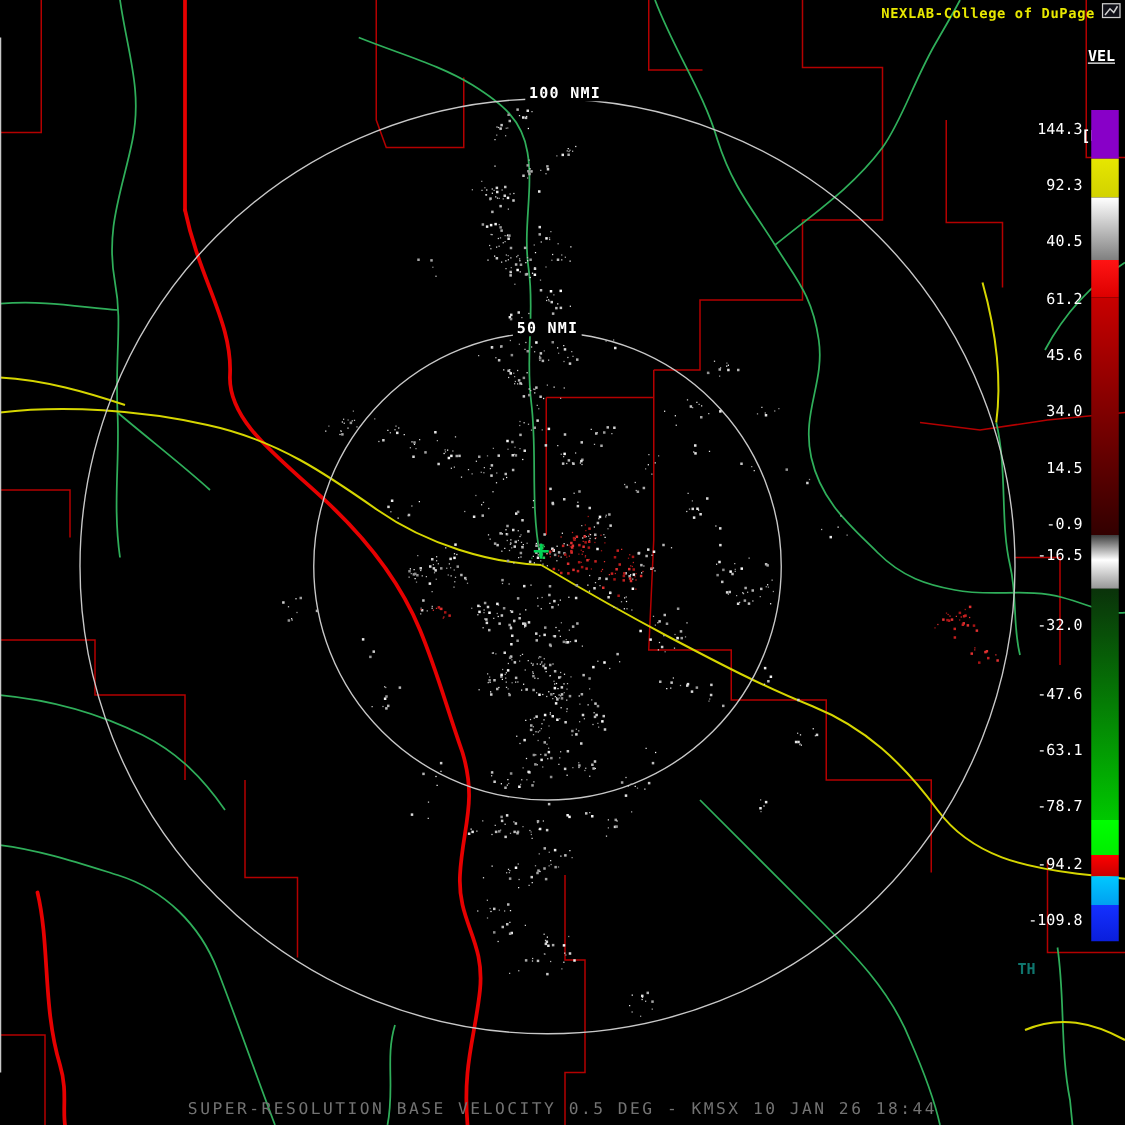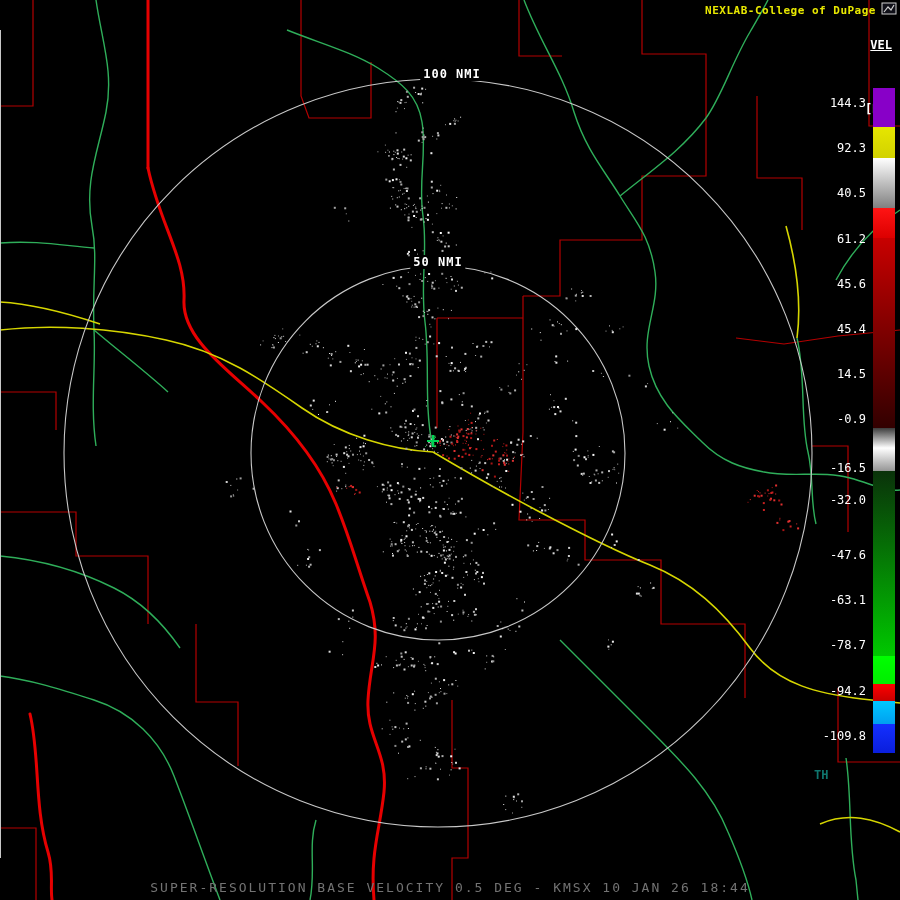--- a/index.html
+++ b/index.html
@@ -1490,24 +1490,24 @@
       <div style="height: 17px; background: linear-gradient(rgb(255, 0, 0), rgb(200, 0, 0));"></div>
       <div style="height: 23px; background: linear-gradient(rgb(0, 200, 255), rgb(0, 160, 240));"></div>
       <div style="height: 29px; background: linear-gradient(rgb(20, 48, 255), rgb(10, 30, 220));"></div>
     </div>
   <div id="ticks">
       <div class="tick" style="top: 96px;">144.3</div>
       <div class="tick" style="top: 141.2px;">92.3</div>
       <div class="tick" style="top: 186.4px;">40.5</div>
       <div class="tick" style="top: 231.6px;">61.2</div>
       <div class="tick" style="top: 276.8px;">45.6</div>
-      <div class="tick" style="top: 322px;">45.4</div>
+      <div class="tick" style="top: 322px;">34.0</div>
       <div class="tick" style="top: 367.2px;">14.5</div>
       <div class="tick" style="top: 412.4px;">-0.9</div>
-      <div class="tick" style="top: 461px;">-16.5</div>
+      <div class="tick" style="top: 437px;">-16.5</div>
       <div class="tick" style="top: 493px;">-32.0</div>
       <div class="tick" style="top: 548px;">-47.6</div>
       <div class="tick" style="top: 593.2px;">-63.1</div>
       <div class="tick" style="top: 638.4px;">-78.7</div>
       <div class="tick" style="top: 683.6px;">-94.2</div>
       <div class="tick" style="top: 728.8px;">-109.8</div>
     </div>
   <div id="cb-th">TH</div>
 
   <div id="caption">SUPER-RESOLUTION BASE VELOCITY 0.5 DEG - KMSX 10 JAN 26 18:44</div>

